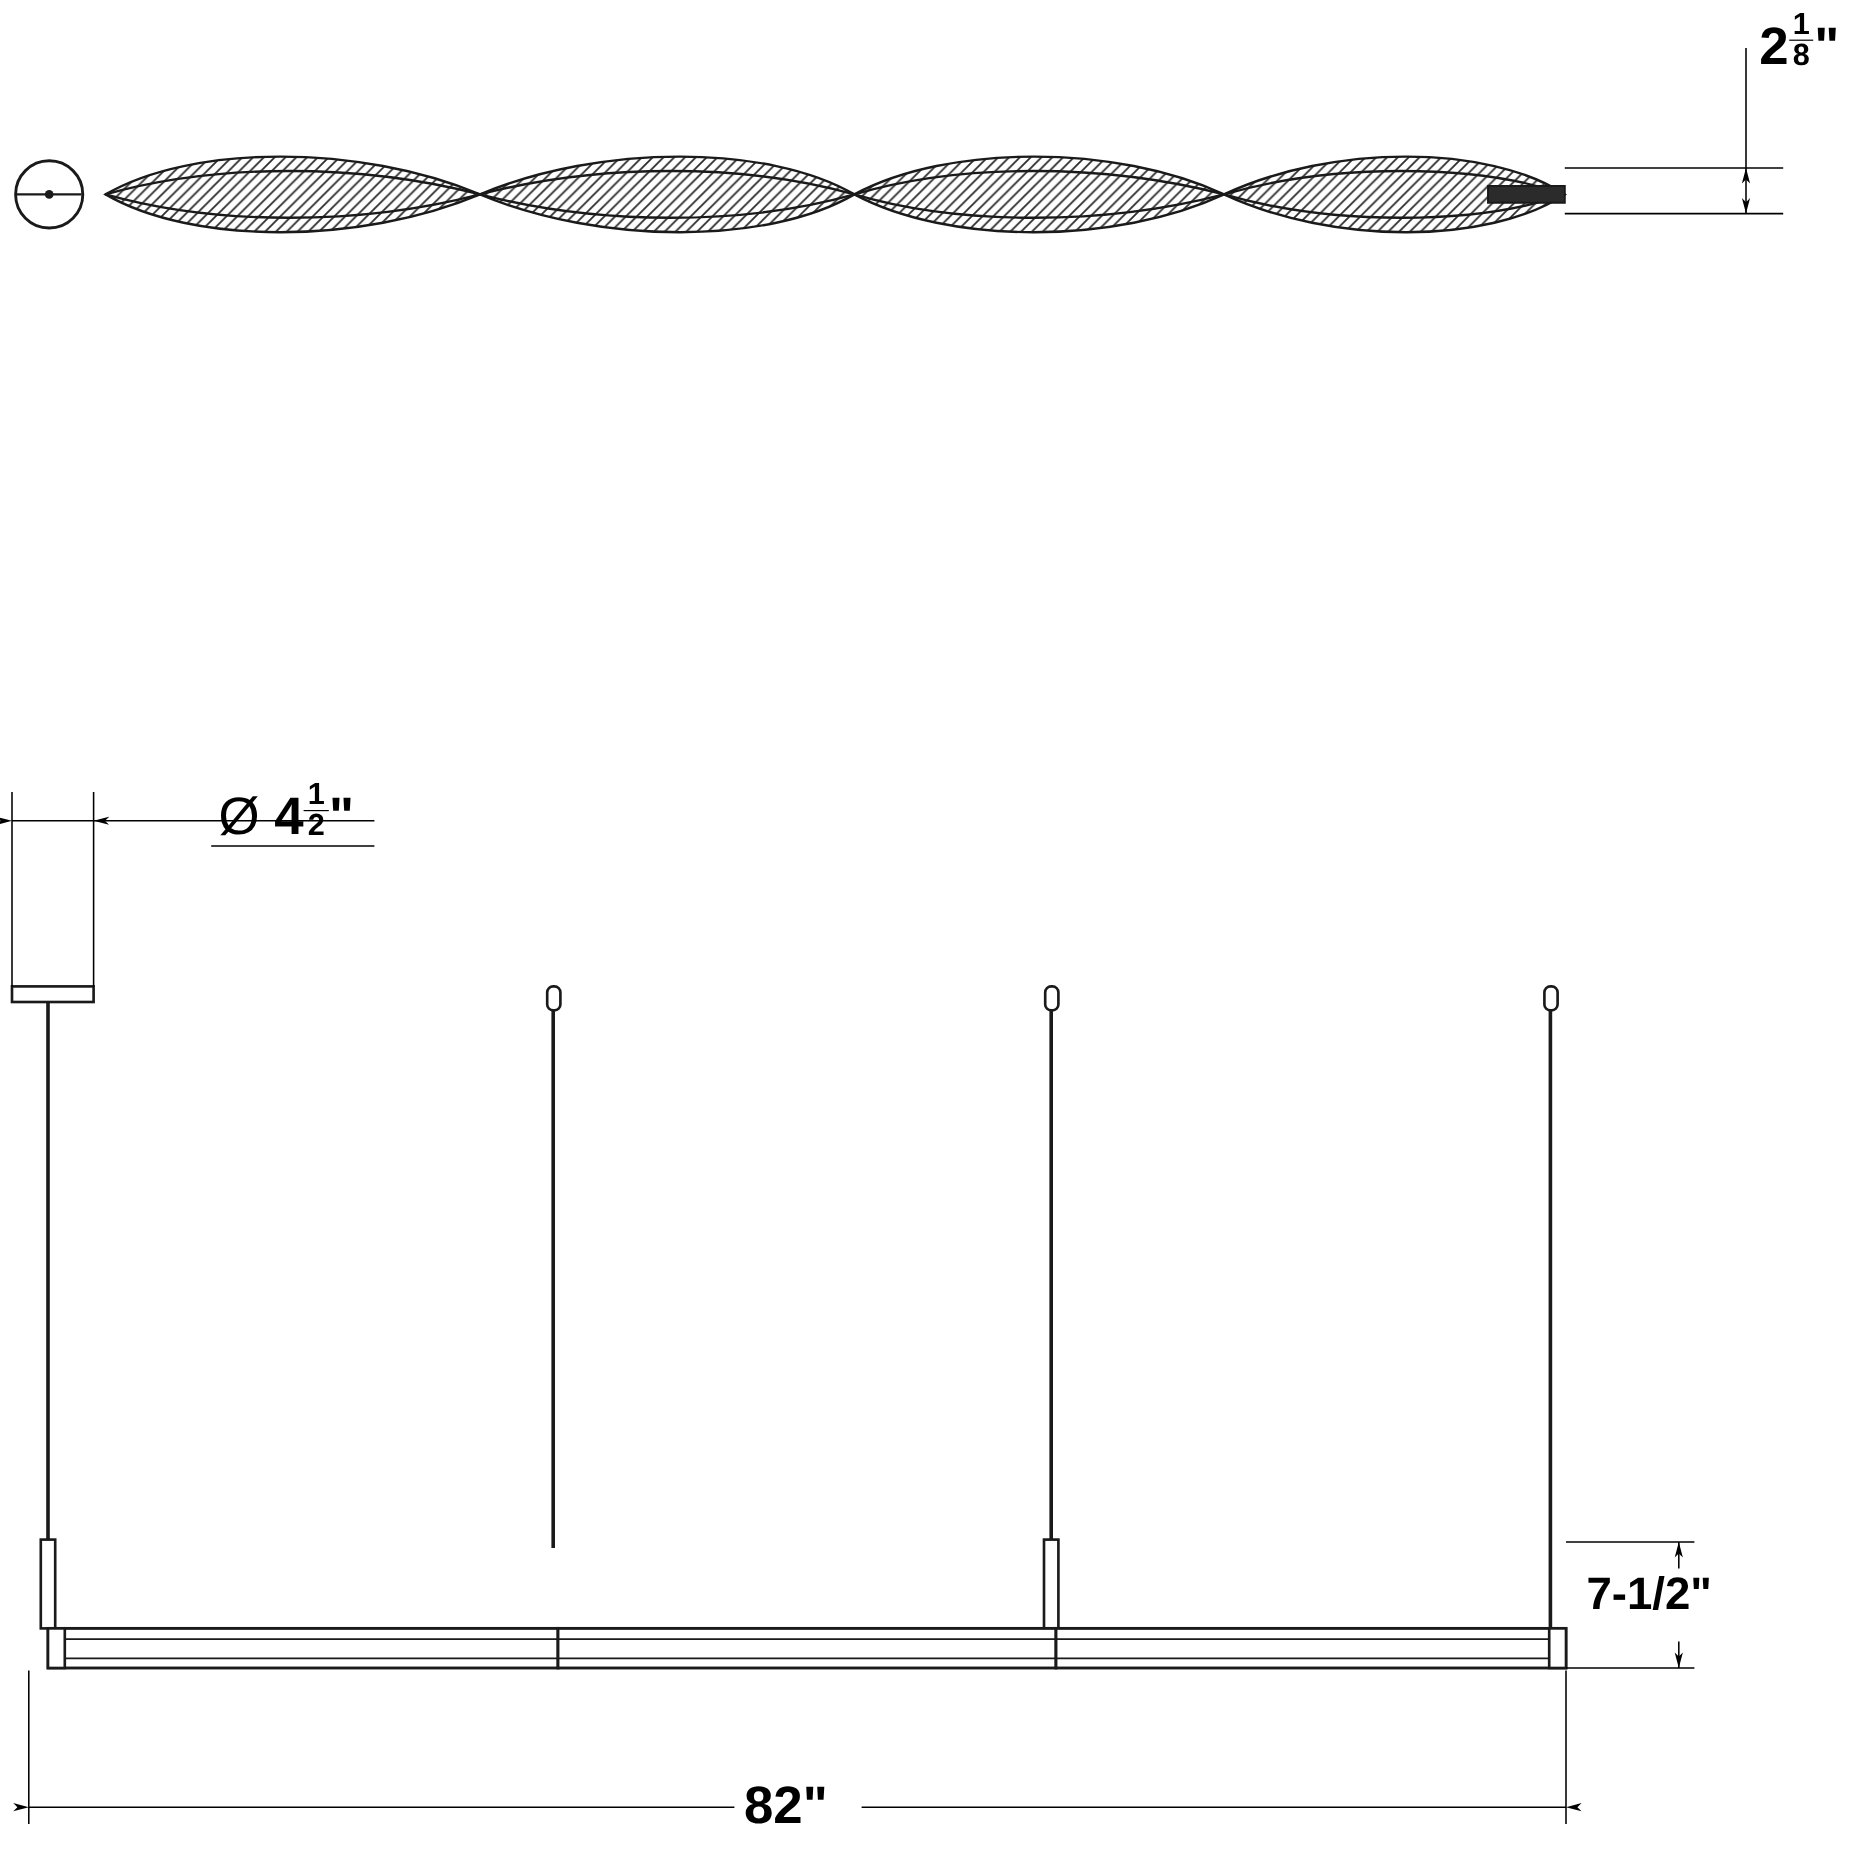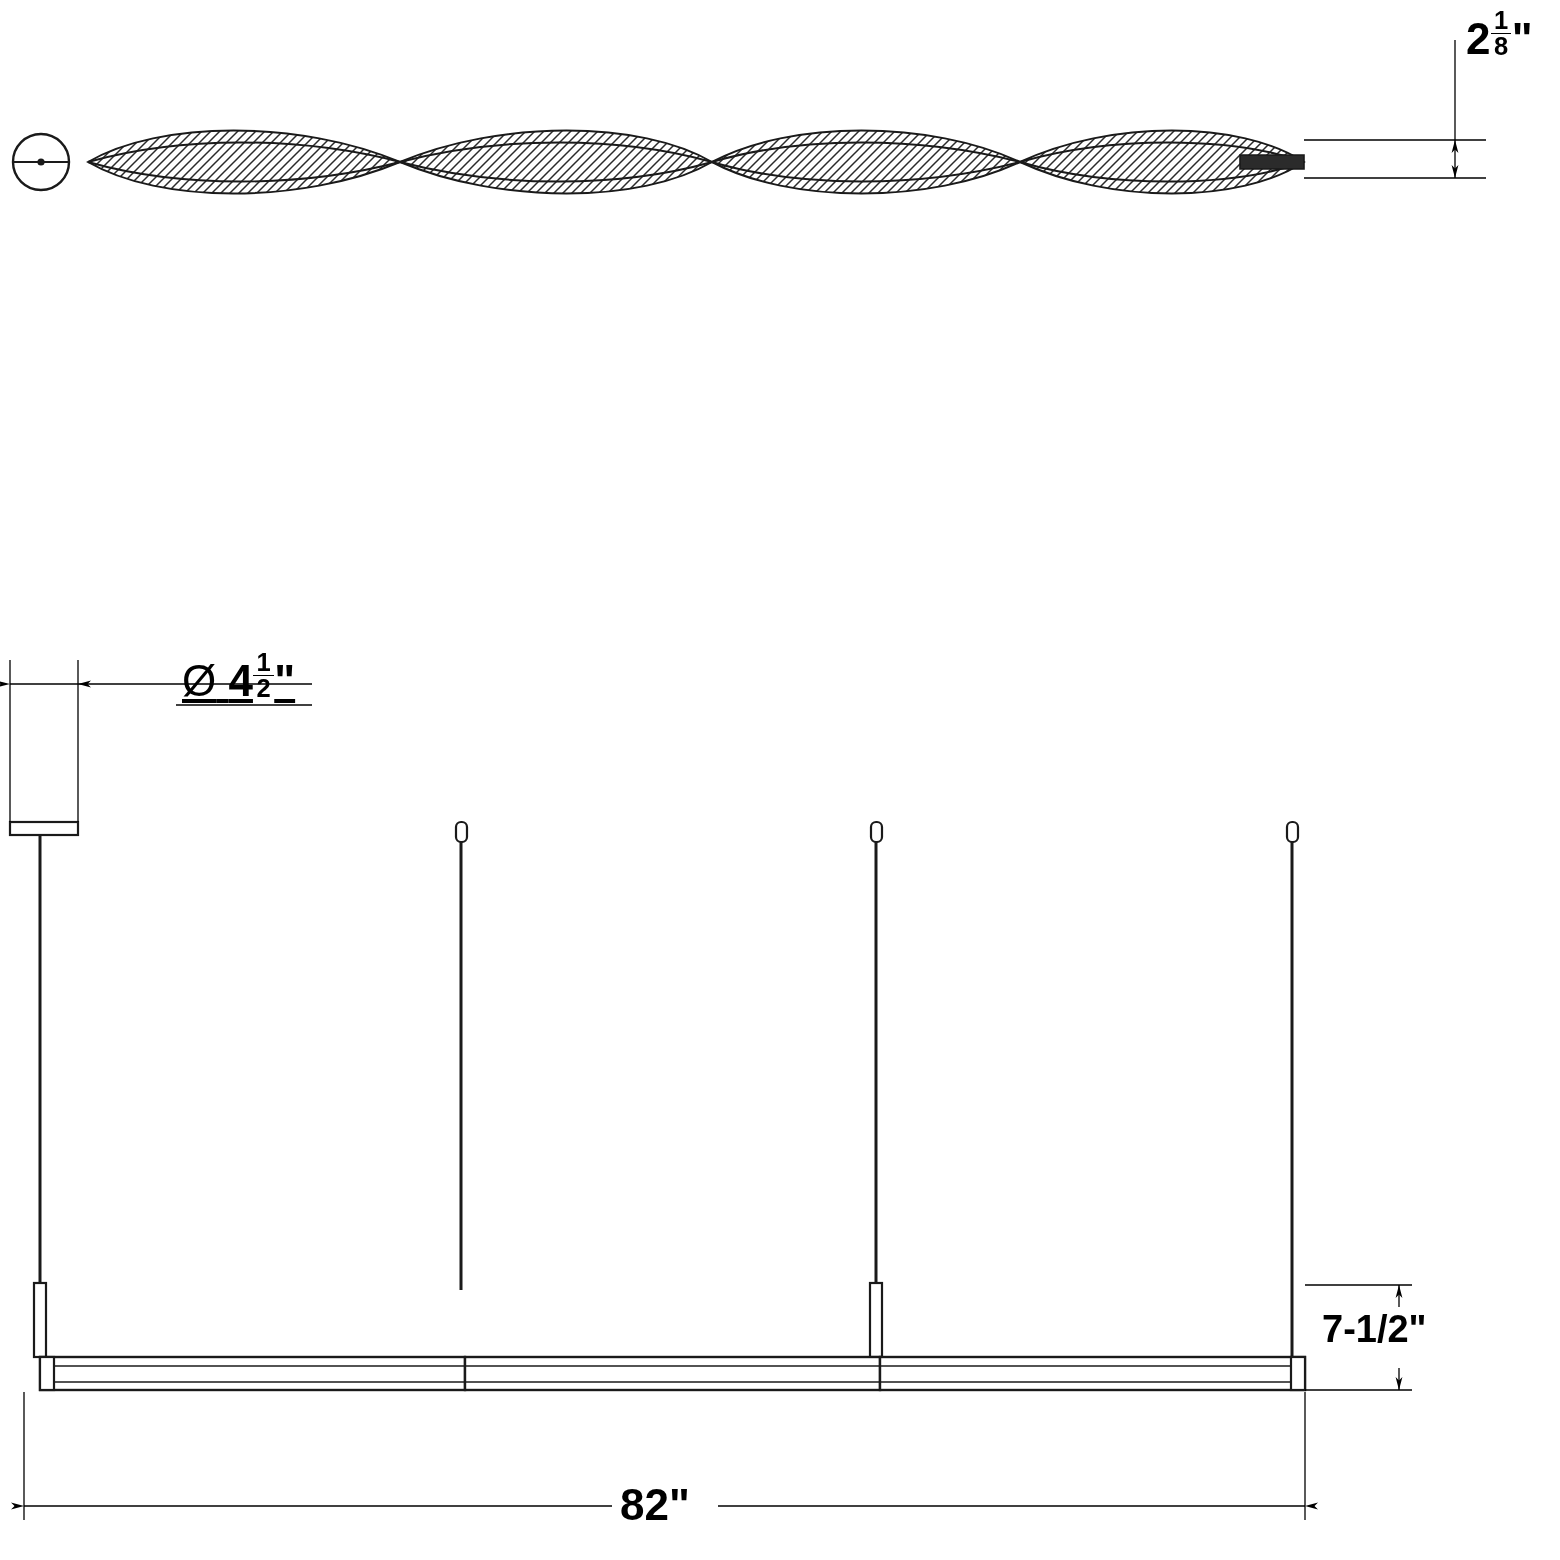--- a/index.html
+++ b/index.html
@@ -141,21 +141,21 @@
       <line x1="1305" y1="1392" x2="1305" y2="1520" stroke="#000" stroke-width="1.3"></line>
       <line x1="24" y1="1506" x2="612" y2="1506" stroke="#000" stroke-width="1.3" marker-start="url(#arrowL)"></line>
       <line x1="718" y1="1506" x2="1305" y2="1506" stroke="#000" stroke-width="1.3" marker-end="url(#arrowR)"></line>
     </g>
   </svg>
 
   <div class="dim-label" style="left:1466px; top:8px; font-size:44px;">
     <span>2</span><span class="frac"><span class="num">1</span><span class="den">8</span></span><span>"</span>
   </div>
 
-  <div class="dim-label" style="left:182px; top:650px; font-size:44px;text-decoration:underline;">
+  <div class="dim-label" style="left:182px; top:650px; font-size:44px;">
     <span style="font-weight:normal;">Ø</span>
     <span>4</span><span class="frac"><span class="num">1</span><span class="den">2</span></span><span>"</span>
   </div>
 
   <div class="dim-label" style="left:1322px; top:1310px; font-size:38px;">
     <span>7-1/2"</span>
   </div>
 
   <div class="dim-label" style="left:620px; top:1483px; font-size:44px;">
     <span>82"</span>

